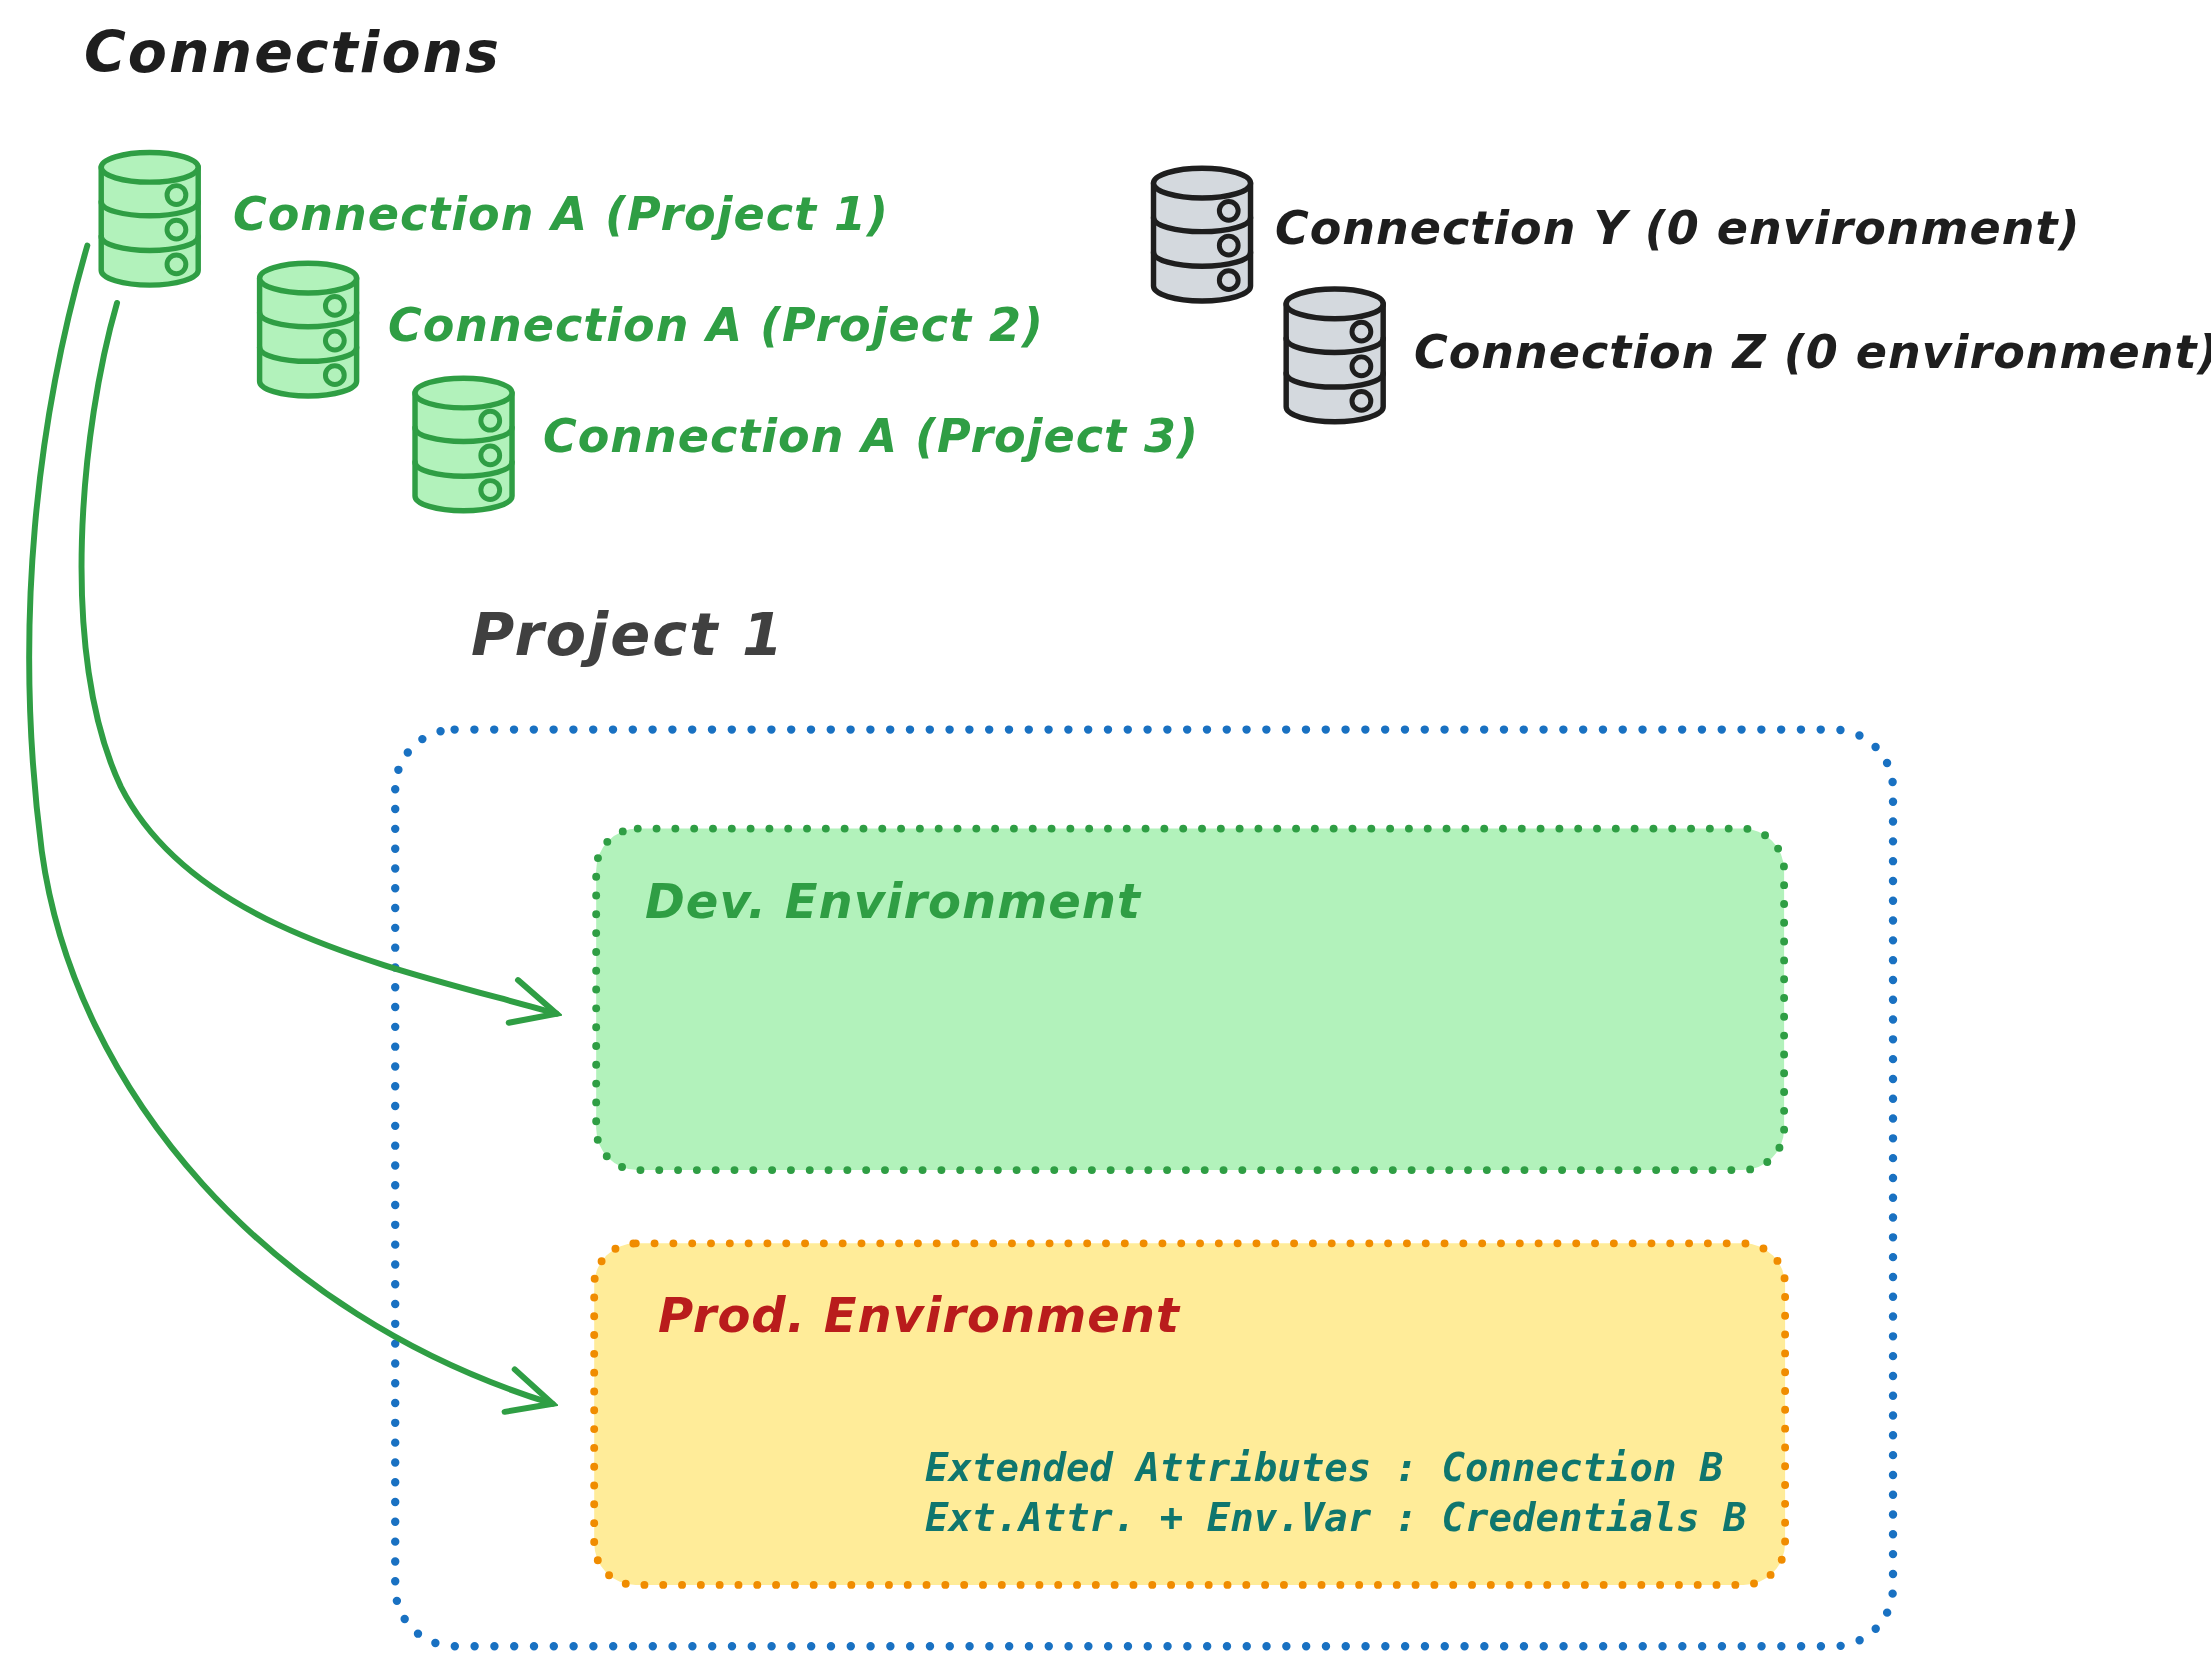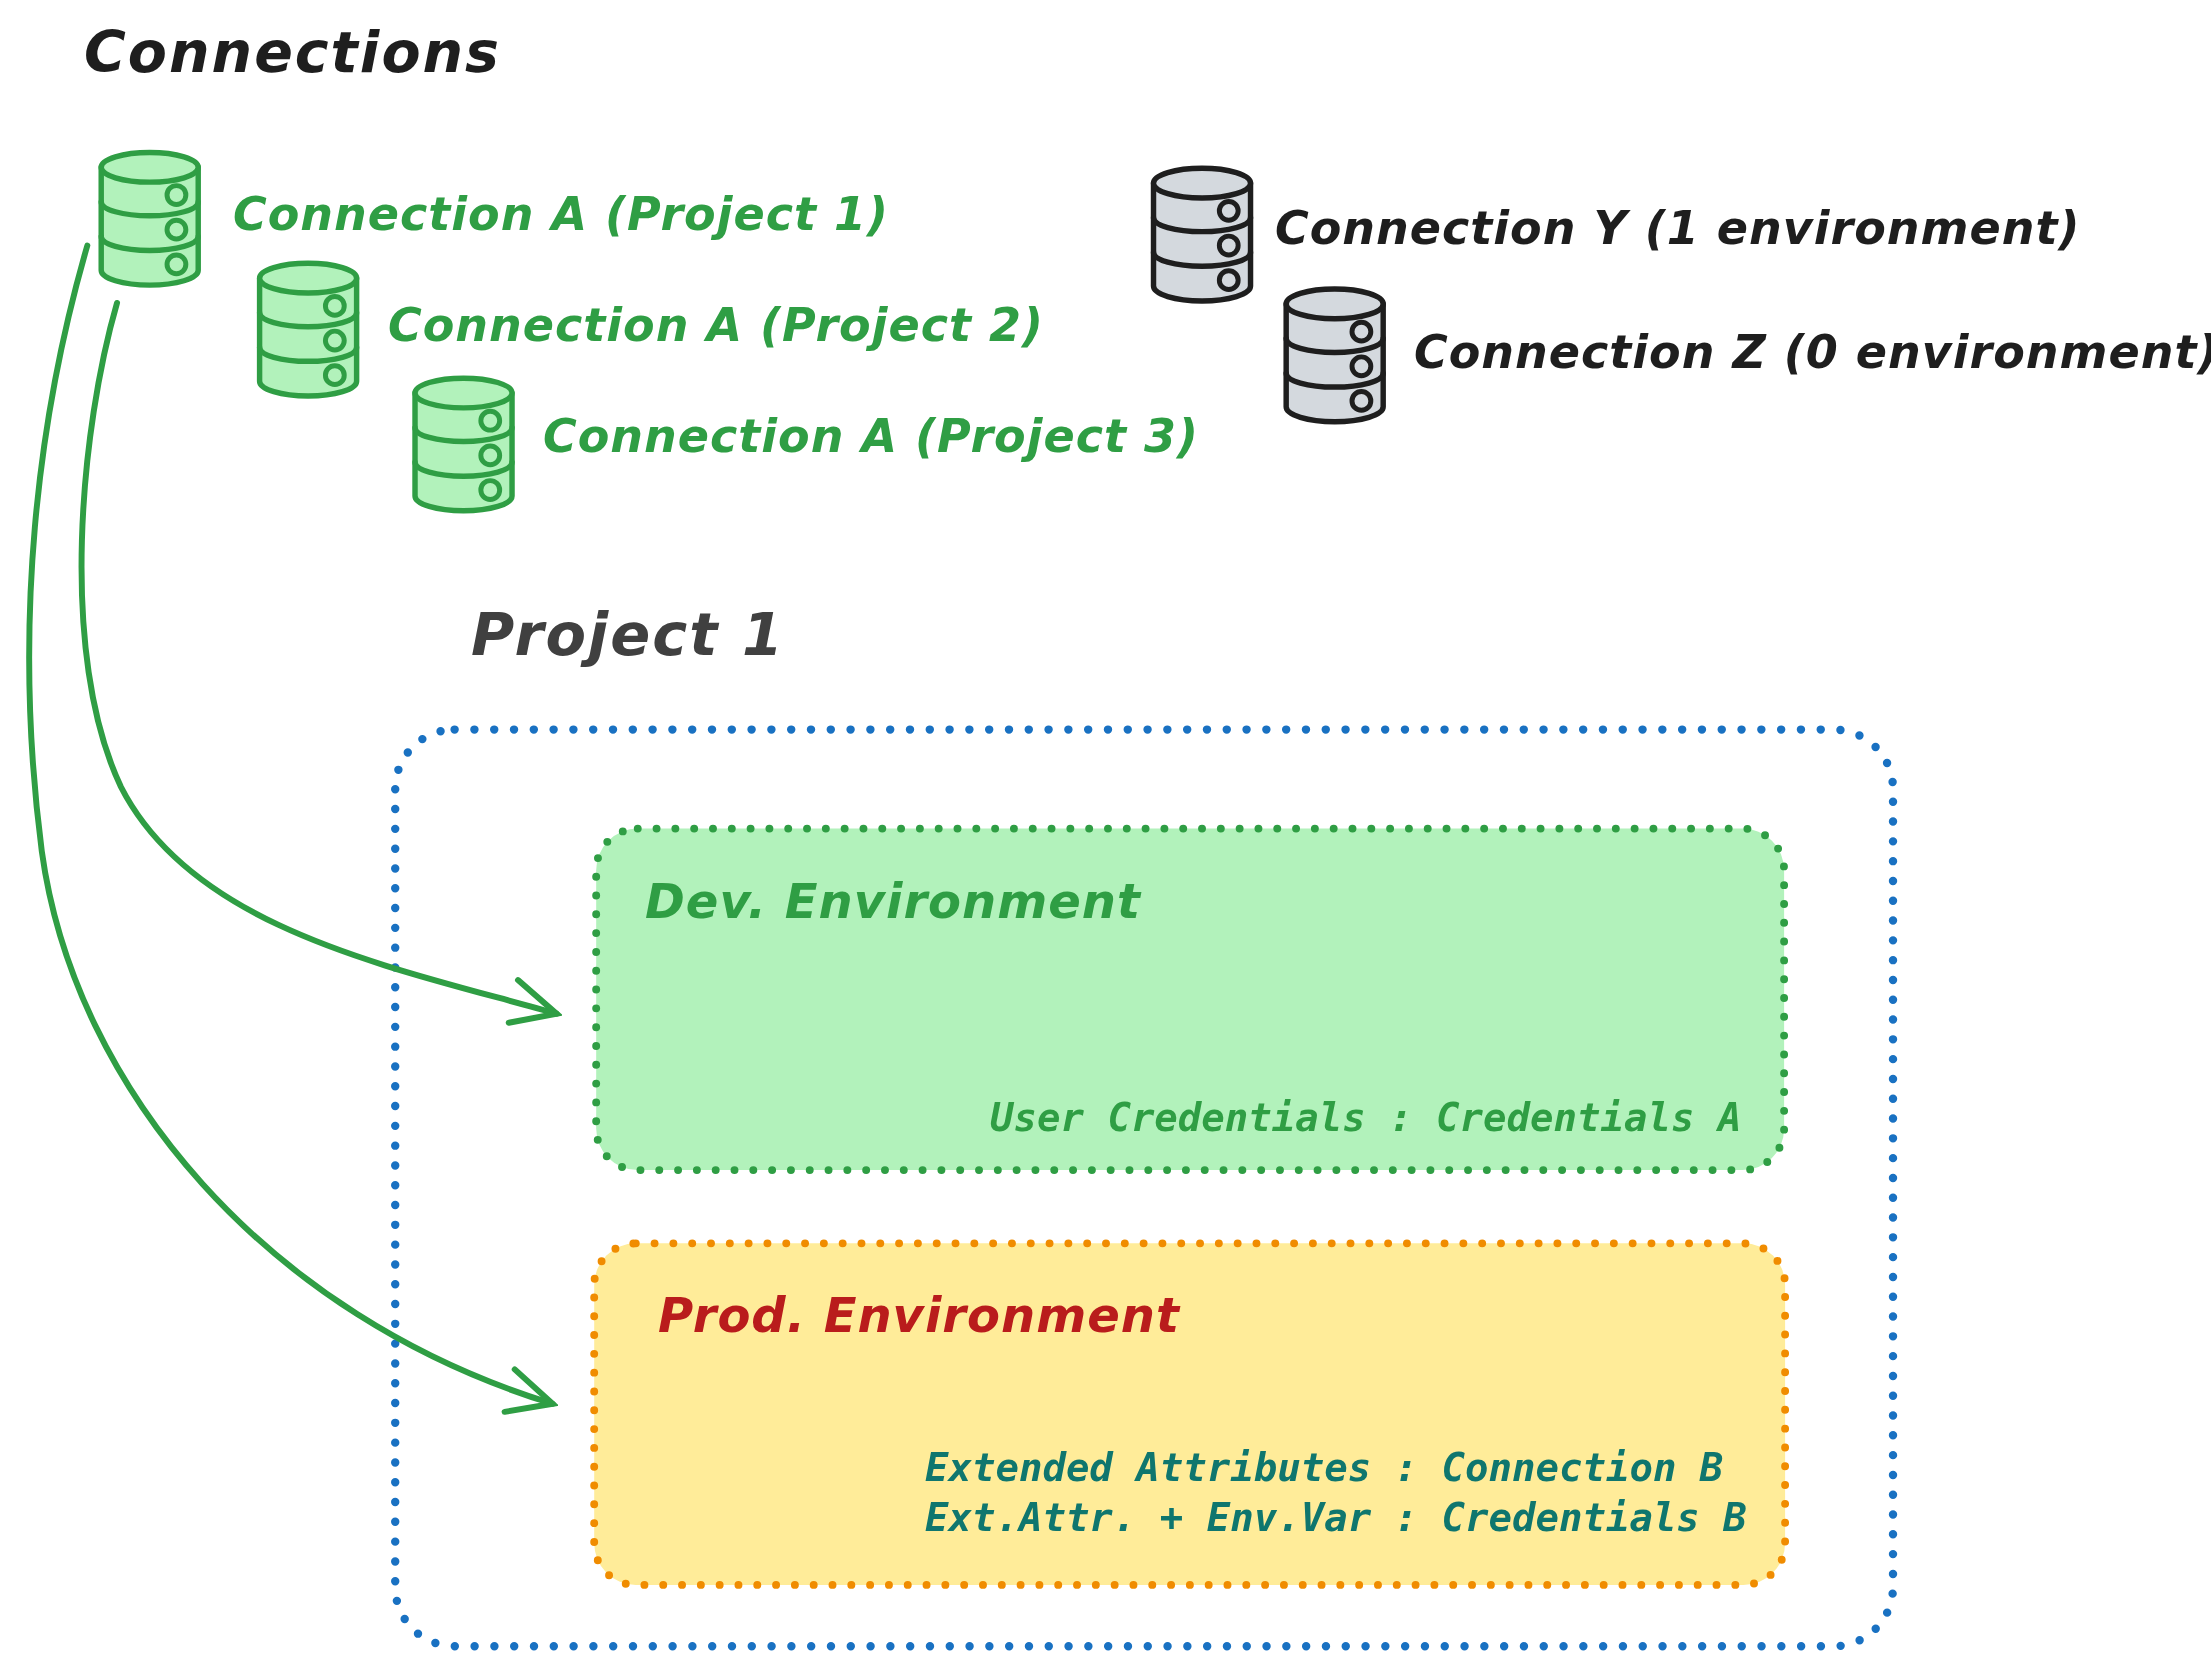--- a/index.html
+++ b/index.html
@@ -66,27 +66,26 @@
     <use href="#db-shape" transform="translate(1158,166)" style="--db-fill:#d4d9de;--db-stroke:#1e1e1e"></use>
     <use href="#db-shape" transform="translate(1292,288)" style="--db-fill:#d4d9de;--db-stroke:#1e1e1e"></use>
   </svg>
 
   <div class="txt title">Connections</div>
 
   <div class="txt lbl green lbl-a1">Connection A (Project 1)</div>
   <div class="txt lbl green lbl-a2">Connection A (Project 2)</div>
   <div class="txt lbl green lbl-a3">Connection A (Project 3)</div>
 
-  <div class="txt lbl ink lbl-y">Connection Y (1 environment)</div>
+  <div class="txt lbl ink lbl-y">Connection Y (0 environment)</div>
   <div class="txt lbl ink lbl-z">Connection Z (0 environment)</div>
 
   <div class="txt project-title">Project 1</div>
 
   <div class="txt env-title dev-title">Dev. Environment</div>
-  <div class="txt mono dev-mapping">User Credentials : Credentials A</div>
 
   <div class="txt env-title prod-title">Prod. Environment</div>
   <div class="txt mono prod-mappings">
     <div>Extended Attributes : Connection B</div>
     <div>Ext.Attr. + Env.Var : Credentials B</div>
   </div>
 
 </div>
 
 

